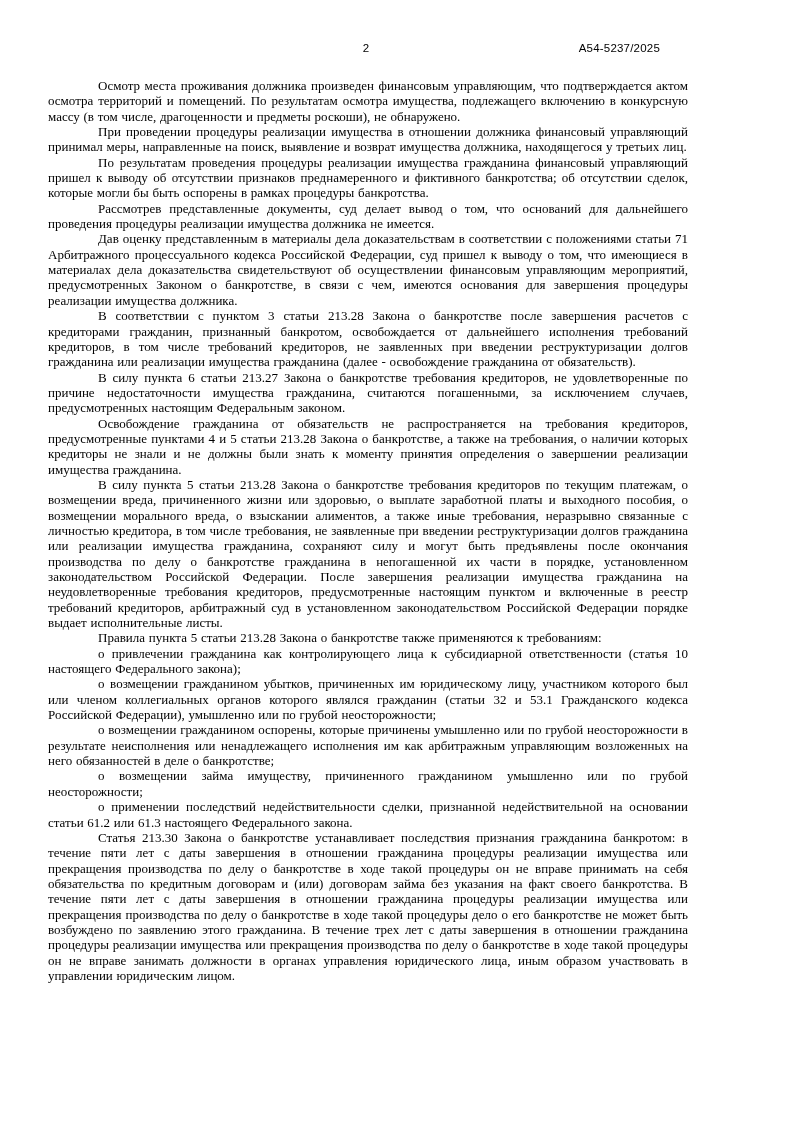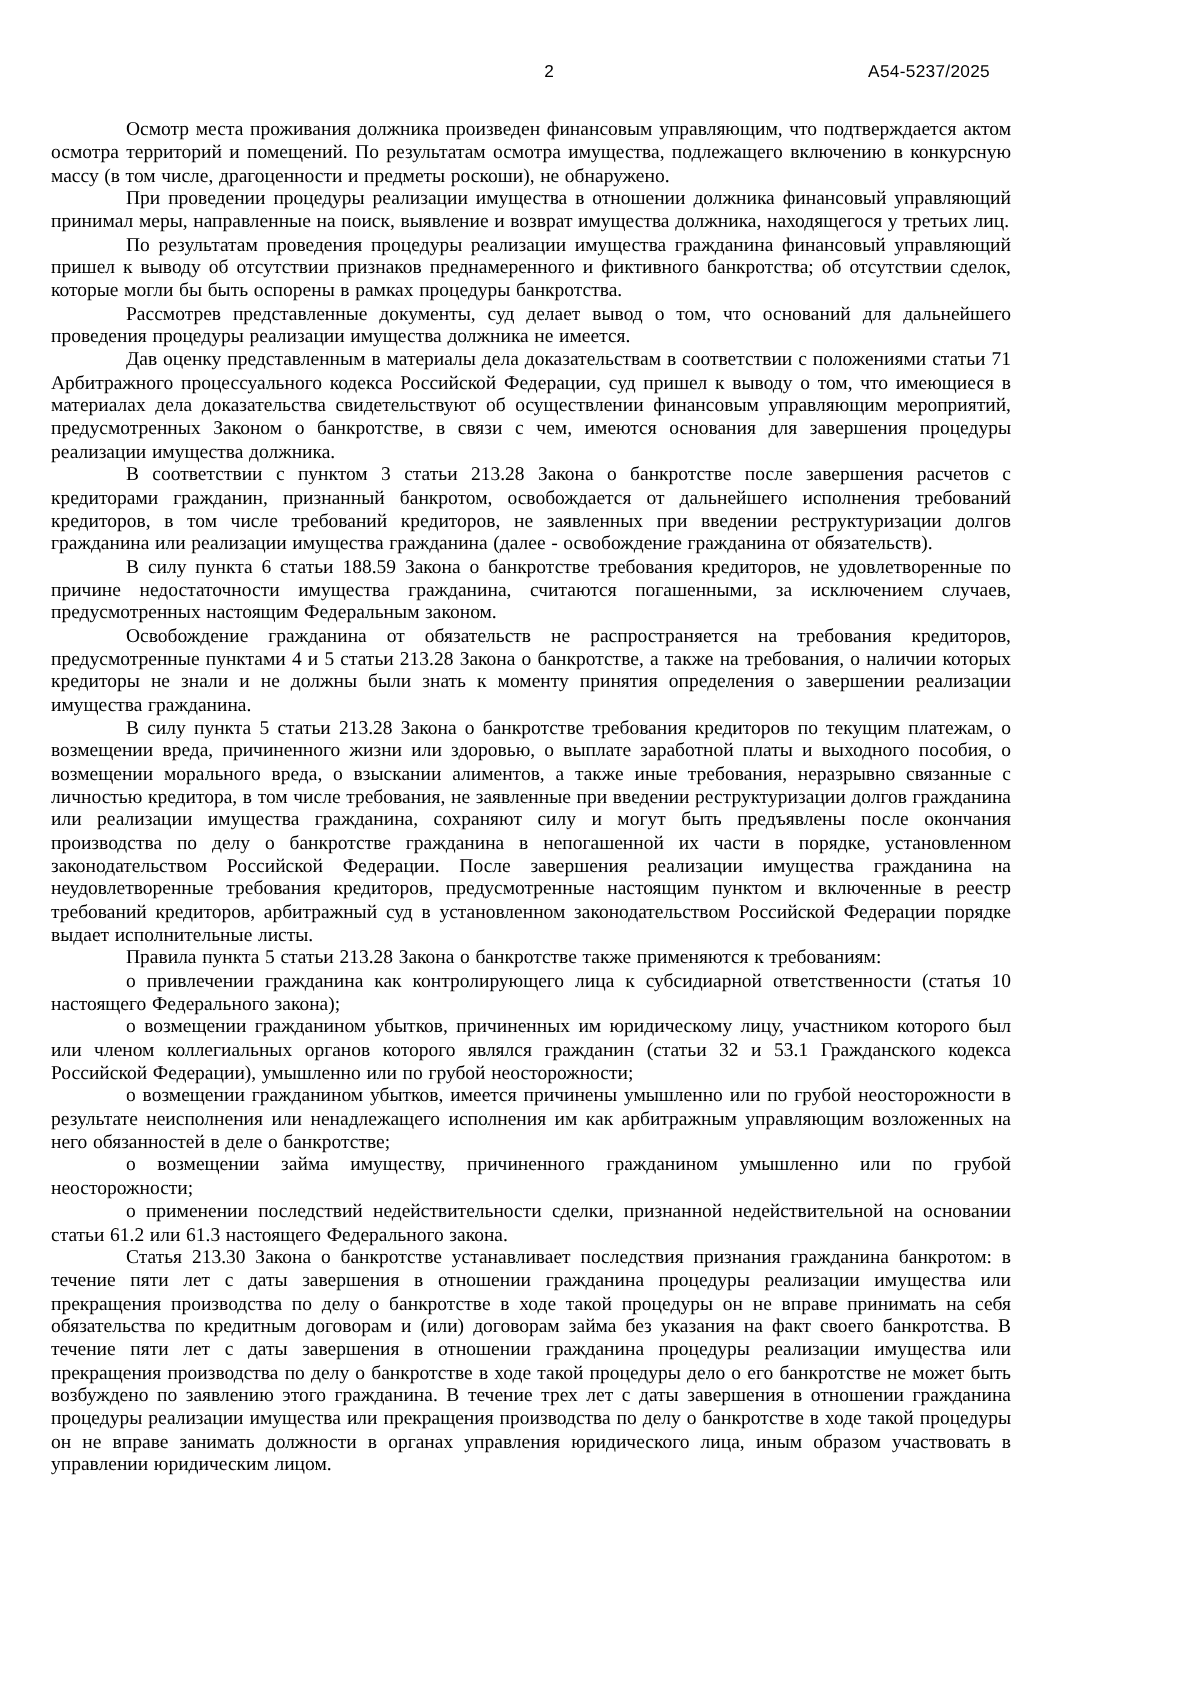--- a/index.html
+++ b/index.html
@@ -37,21 +37,21 @@
   .case-number {
     position: absolute;
     right: 26px;
     top: 0;
     letter-spacing: 0.2px;
     margin-left: 20px;
   }
   .document-body {
     position: absolute;
     top: 78px;
-    left: 34px;
+    left: 48px;
     width: 640px;
     font-size: 13px;
     line-height: 15.35px;
     text-align: justify;
     word-spacing: 0.5px;
   }
   .para {
     margin: 0;
     padding: 0;
     text-indent: 50px;
@@ -66,24 +66,24 @@
     <div class="case-number">А54-5237/2025</div>
   </div>
 
   <div class="document-body">
       <p class="para">Осмотр места проживания должника произведен финансовым управляющим, что подтверждается актом осмотра территорий и помещений. По результатам осмотра имущества, подлежащего включению в конкурсную массу (в том числе, драгоценности и предметы роскоши), не обнаружено.</p>
       <p class="para">При проведении процедуры реализации имущества в отношении должника финансовый управляющий принимал меры, направленные на поиск, выявление и возврат имущества должника, находящегося у третьих лиц.</p>
       <p class="para">По результатам проведения процедуры реализации имущества гражданина финансовый управляющий пришел к выводу об отсутствии признаков преднамеренного и фиктивного банкротства; об отсутствии сделок, которые могли бы быть оспорены в рамках процедуры банкротства.</p>
       <p class="para">Рассмотрев представленные документы, суд делает вывод о том, что оснований для дальнейшего проведения процедуры реализации имущества должника не имеется.</p>
       <p class="para">Дав оценку представленным в материалы дела доказательствам в соответствии с положениями статьи 71 Арбитражного процессуального кодекса Российской Федерации, суд пришел к выводу о том, что имеющиеся в материалах дела доказательства свидетельствуют об осуществлении финансовым управляющим мероприятий, предусмотренных Законом о банкротстве, в связи с чем, имеются основания для завершения процедуры реализации имущества должника.</p>
       <p class="para">В соответствии с пунктом 3 статьи 213.28 Закона о банкротстве после завершения расчетов с кредиторами гражданин, признанный банкротом, освобождается от дальнейшего исполнения требований кредиторов, в том числе требований кредиторов, не заявленных при введении реструктуризации долгов гражданина или реализации имущества гражданина (далее - освобождение гражданина от обязательств).</p>
-      <p class="para">В силу пункта 6 статьи 188.59 Закона о банкротстве требования кредиторов, не удовлетворенные по причине недостаточности имущества гражданина, считаются погашенными, за исключением случаев, предусмотренных настоящим Федеральным законом.</p>
+      <p class="para">В силу пункта 6 статьи 213.27 Закона о банкротстве требования кредиторов, не удовлетворенные по причине недостаточности имущества гражданина, считаются погашенными, за исключением случаев, предусмотренных настоящим Федеральным законом.</p>
       <p class="para">Освобождение гражданина от обязательств не распространяется на требования кредиторов, предусмотренные пунктами 4 и 5 статьи 213.28 Закона о банкротстве, а также на требования, о наличии которых кредиторы не знали и не должны были знать к моменту принятия определения о завершении реализации имущества гражданина.</p>
       <p class="para">В силу пункта 5 статьи 213.28 Закона о банкротстве требования кредиторов по текущим платежам, о возмещении вреда, причиненного жизни или здоровью, о выплате заработной платы и выходного пособия, о возмещении морального вреда, о взыскании алиментов, а также иные требования, неразрывно связанные с личностью кредитора, в том числе требования, не заявленные при введении реструктуризации долгов гражданина или реализации имущества гражданина, сохраняют силу и могут быть предъявлены после окончания производства по делу о банкротстве гражданина в непогашенной их части в порядке, установленном законодательством Российской Федерации. После завершения реализации имущества гражданина на неудовлетворенные требования кредиторов, предусмотренные настоящим пунктом и включенные в реестр требований кредиторов, арбитражный суд в установленном законодательством Российской Федерации порядке выдает исполнительные листы.</p>
       <p class="para">Правила пункта 5 статьи 213.28 Закона о банкротстве также применяются к требованиям:</p>
       <p class="para">о привлечении гражданина как контролирующего лица к субсидиарной ответственности (статья 10 настоящего Федерального закона);</p>
       <p class="para">о возмещении гражданином убытков, причиненных им юридическому лицу, участником которого был или членом коллегиальных органов которого являлся гражданин (статьи 32 и 53.1 Гражданского кодекса Российской Федерации), умышленно или по грубой неосторожности;</p>
-      <p class="para">о возмещении гражданином убытков, имеется причинены умышленно или по грубой неосторожности в результате неисполнения или ненадлежащего исполнения им как арбитражным управляющим возложенных на него обязанностей в деле о банкротстве;</p>
+      <p class="para">о возмещении гражданином оспорены, которые причинены умышленно или по грубой неосторожности в результате неисполнения или ненадлежащего исполнения им как арбитражным управляющим возложенных на него обязанностей в деле о банкротстве;</p>
       <p class="para">о возмещении займа имуществу, причиненного гражданином умышленно или по грубой неосторожности;</p>
       <p class="para">о применении последствий недействительности сделки, признанной недействительной на основании статьи 61.2 или 61.3 настоящего Федерального закона.</p>
       <p class="para">Статья 213.30 Закона о банкротстве устанавливает последствия признания гражданина банкротом: в течение пяти лет с даты завершения в отношении гражданина процедуры реализации имущества или прекращения производства по делу о банкротстве в ходе такой процедуры он не вправе принимать на себя обязательства по кредитным договорам и (или) договорам займа без указания на факт своего банкротства. В течение пяти лет с даты завершения в отношении гражданина процедуры реализации имущества или прекращения производства по делу о банкротстве в ходе такой процедуры дело о его банкротстве не может быть возбуждено по заявлению этого гражданина. В течение трех лет с даты завершения в отношении гражданина процедуры реализации имущества или прекращения производства по делу о банкротстве в ходе такой процедуры он не вправе занимать должности в органах управления юридического лица, иным образом участвовать в управлении юридическим лицом.</p>
     </div>
 </div>
 
 </body></html>

